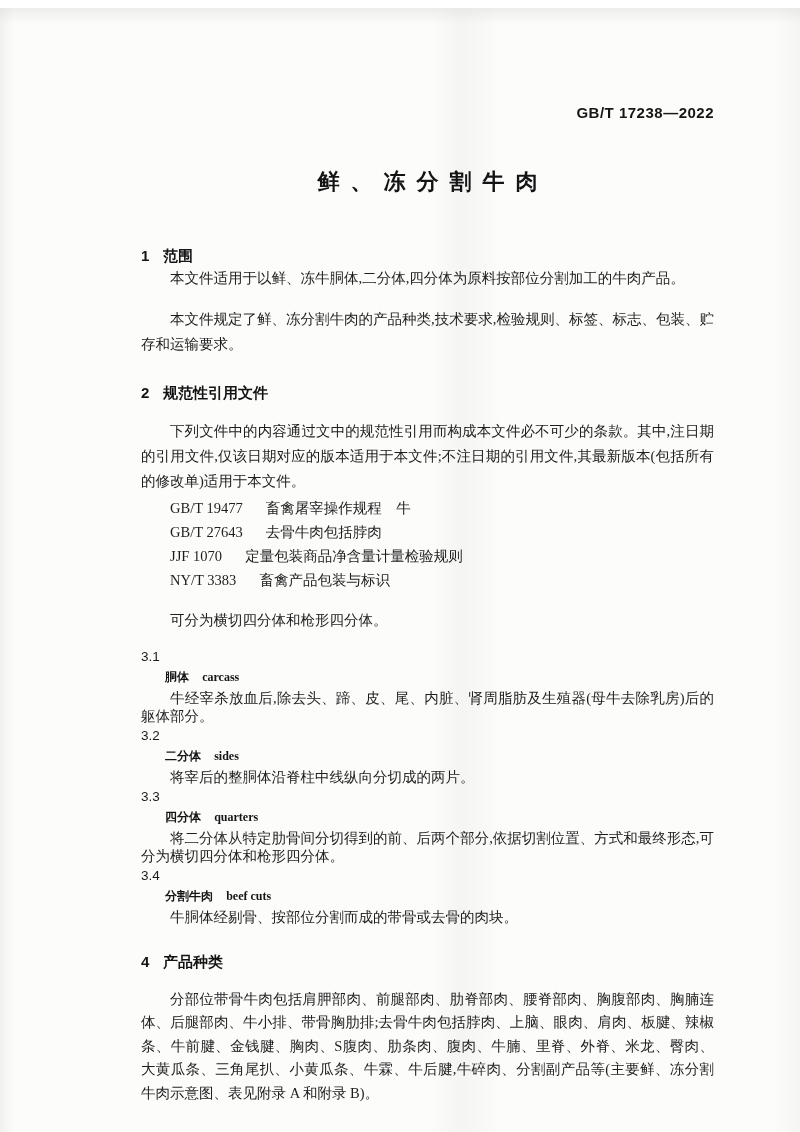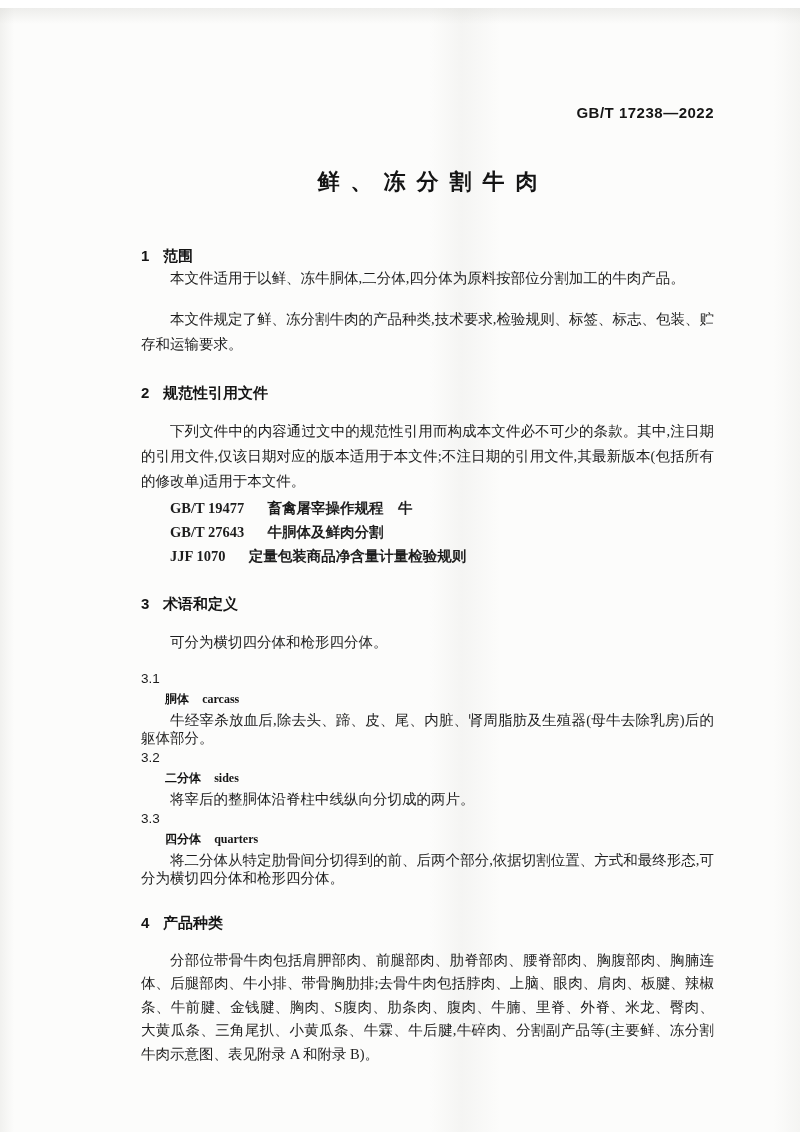--- a/index.html
+++ b/index.html
@@ -56,21 +56,20 @@
     line-height:25px;
     text-align:justify;
     text-indent:2em;
     color:#1d1d1d;
   }
   .ref-list{margin-top:2px;}
   .ref-item{
     font-size:14.5px;
     line-height:24px;
     padding-left:2em;
-    font-weight:bold;
   }
   .ref-code{margin-right:1.6em;}
   .terms-intro{
     margin-top:17px;
     font-size:14.5px;
     line-height:22px;
     text-indent:2em;
   }
   .term-entry{margin:0;}
   .term-num{
@@ -121,30 +120,30 @@
 
     <div class="sec-heading mt-sec">
       <span class="sec-num">2</span><span>规范性引用文件</span>
     </div>
     <p class="body-p">下列文件中的内容通过文中的规范性引用而构成本文件必不可少的条款。其中,注日期的引用文件,仅该日期对应的版本适用于本文件;不注日期的引用文件,其最新版本(包括所有的修改单)适用于本文件。</p>
     <div class="ref-list">
       <div class="ref-item">
         <span class="ref-code">GB/T 19477</span><span>畜禽屠宰操作规程　牛</span>
       </div>
       <div class="ref-item">
-        <span class="ref-code">GB/T 27643</span><span>牛胴体及鲜肉分割</span>
+        <span class="ref-code">GB/T 27643</span><span>去骨牛肉包括脖肉</span>
       </div>
       <div class="ref-item">
         <span class="ref-code">JJF 1070</span><span>定量包装商品净含量计量检验规则</span>
       </div>
+      <div class="ref-item">
+        <span class="ref-code">NY/T 3383</span><span>畜禽产品包装与标识</span>
+      </div>
     </div>
 
-    <div class="sec-heading mt-sec">
-      <span class="sec-num">3</span><span>术语和定义</span>
-    </div>
     <p class="terms-intro">可分为横切四分体和枪形四分体。</p>
 
     <div class="term-entry">
       <div class="term-num">3.1</div>
       <div class="term-line">
         <span>胴体</span><span class="term-en">carcass</span>
       </div>
       <p class="term-def">牛经宰杀放血后,除去头、蹄、皮、尾、内脏、肾周脂肪及生殖器(母牛去除乳房)后的躯体部分。</p>
     </div>
 
@@ -157,20 +156,27 @@
     </div>
 
     <div class="term-entry">
       <div class="term-num">3.3</div>
       <div class="term-line">
         <span>四分体</span><span class="term-en">quarters</span>
       </div>
       <p class="term-def">将二分体从特定肋骨间分切得到的前、后两个部分,依据切割位置、方式和最终形态,可分为横切四分体和枪形四分体。</p>
     </div>
 
+    <div class="term-entry">
+      <div class="term-num">3.4</div>
+      <div class="term-line">
+        <span>分割牛肉</span><span class="term-en">beef cuts</span>
+      </div>
+      <p class="term-def">牛胴体经剔骨、按部位分割而成的带骨或去骨的肉块。</p>
+    </div>
 
     <div class="sec-heading mt-sec">
       <span class="sec-num">4</span><span>产品种类</span>
     </div>
     <p class="products-p">分部位带骨牛肉包括肩胛部肉、前腿部肉、肋脊部肉、腰脊部肉、胸腹部肉、胸腩连体、后腿部肉、牛小排、带骨胸肋排;去骨牛肉包括脖肉、上脑、眼肉、肩肉、板腱、辣椒条、牛前腱、金钱腱、胸肉、S腹肉、肋条肉、腹肉、牛腩、里脊、外脊、米龙、臀肉、大黄瓜条、三角尾扒、小黄瓜条、牛霖、牛后腱,牛碎肉、分割副产品等(主要鲜、冻分割牛肉示意图、表见附录 A 和附录 B)。</p>
 
   </div>
 </div>
 
 </body></html>

